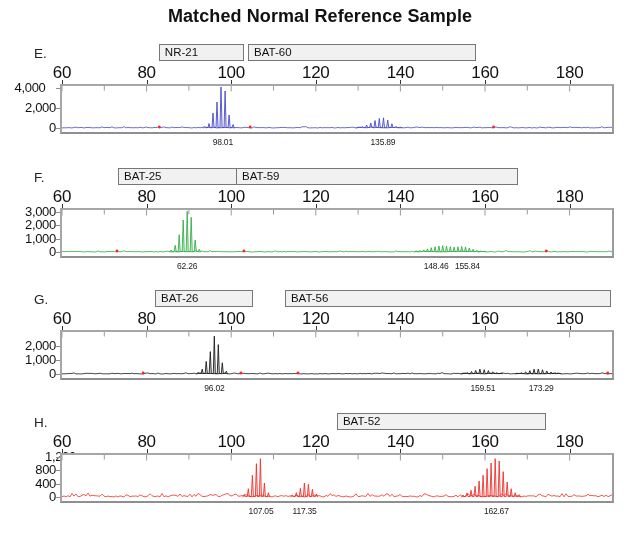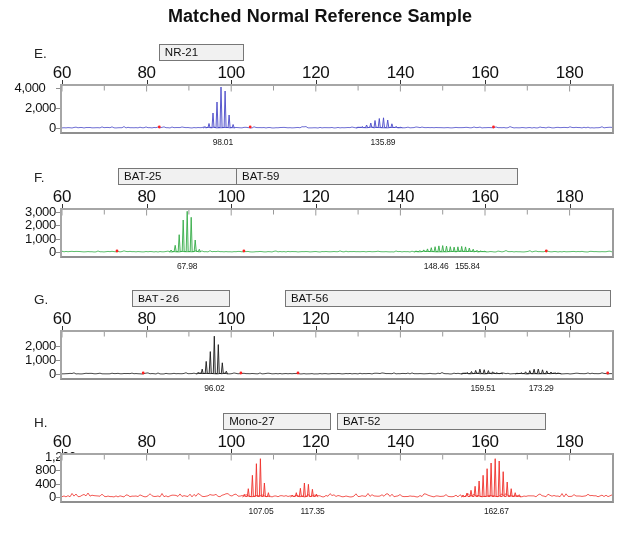--- a/index.html
+++ b/index.html
@@ -29,20 +29,21 @@
 </style>
 </head>
 <body>
 
 <div id="figure">
   <div class="fig-title">Matched Normal Reference Sample</div>
   <div id="panels">
       <div class="panel" style="top: 44px;">
         <div class="panel-letter">E.</div>
         <div class="marker-box" style="left: 158.867px; width: 78.292px;">NR-21</div>
+        <div class="marker-box" style="left: 248.12px; width: 220.843px;">BAT-60</div>
         <div class="x-tick-label" style="left: 62px;">60</div>
         <div class="x-tick-mark" style="left: 62px;"></div>
         <div class="x-tick-label" style="left: 146.6px;">80</div>
         <div class="x-tick-mark" style="left: 146.6px;"></div>
         <div class="x-tick-label" style="left: 231.2px;">100</div>
         <div class="x-tick-mark" style="left: 231.2px;"></div>
         <div class="x-tick-label" style="left: 315.8px;">120</div>
         <div class="x-tick-mark" style="left: 315.8px;"></div>
         <div class="x-tick-label" style="left: 400.4px;">140</div>
         <div class="x-tick-mark" style="left: 400.4px;"></div>
@@ -100,27 +101,27 @@
           <svg width="550" height="46" viewBox="0 0 550 46">
             <path d="M0.0 0 V5.5 M42.3 0 V4.5 M84.6 0 V5.5 M126.9 0 V4.5 M169.2 0 V5.5 M211.5 0 V4.5 M253.8 0 V5.5 M296.1 0 V4.5 M338.4 0 V5.5 M380.7 0 V4.5 M423.0 0 V5.5 M465.3 0 V4.5 M507.6 0 V5.5 " stroke="#9a9a9a" stroke-width="1" fill="none"></path>
             <path d="M0 42 L0 41.13 L2 41.82 L4 41.41 L6 41.72 L8 41.49 L10 41.33 L12 41.59 L14 41.41 L16 41.46 L18 41.54 L20 41.74 L22 41.88 L24 41.78 L26 41.57 L28 41.72 L30 41.72 L32 41.98 L34 41.90 L36 40.98 L38 41.77 L40 41.75 L42 41.95 L44 41.68 L46 41.41 L48 41.67 L50 41.30 L52 41.62 L54 41.81 L56 41.44 L58 41.89 L60 41.55 L62 40.84 L64 41.45 L66 41.64 L68 41.37 L70 41.67 L72 41.60 L74 41.84 L76 41.54 L78 41.70 L80 41.88 L82 41.89 L84 41.50 L86 41.75 L88 41.51 L90 41.62 L92 41.93 L94 41.60 L96 41.99 L98 41.53 L100 41.82 L102 41.81 L104 41.48 L106 41.10 L108 41.77 L110 41.97 L112 41.58 L114 41.84 L116 41.93 L118 41.82 L120 41.28 L122 41.61 L124 41.71 L126 41.71 L128 41.66 L130 41.80 L132 41.55 L134 40.70 L136 41.69 L138 41.80 L140 40.92 L142 41.75 L144 41.63 L146 41.88 L148 40.73 L150 41.73 L152 41.45 L154 41.61 L156 41.21 L158 41.66 L160 41.64 L162 41.82 L164 41.58 L166 41.78 L168 41.74 L170 41.92 L172 41.61 L174 41.71 L176 41.41 L178 41.48 L180 41.82 L182 41.50 L184 41.63 L186 41.43 L188 41.85 L190 41.97 L192 41.92 L194 41.67 L196 41.67 L198 41.45 L200 41.62 L202 41.90 L204 41.91 L206 41.58 L208 41.71 L210 41.96 L212 41.28 L214 40.98 L216 41.88 L218 41.50 L220 41.79 L222 41.55 L224 41.95 L226 41.39 L228 41.72 L230 41.54 L232 41.62 L234 41.63 L236 41.96 L238 41.75 L240 41.60 L242 41.66 L244 41.54 L246 41.65 L248 41.91 L250 41.77 L252 41.59 L254 41.53 L256 41.83 L258 42.00 L260 41.57 L262 41.67 L264 41.51 L266 41.70 L268 41.79 L270 41.68 L272 41.51 L274 41.71 L276 41.70 L278 40.86 L280 41.63 L282 41.88 L284 41.20 L286 41.78 L288 41.55 L290 41.61 L292 41.50 L294 41.70 L296 41.64 L298 41.72 L300 41.58 L302 41.52 L304 41.85 L306 41.56 L308 41.52 L310 41.75 L312 41.67 L314 41.56 L316 41.20 L318 41.61 L320 41.74 L322 41.75 L324 41.63 L326 41.81 L328 41.88 L330 41.82 L332 41.98 L334 40.96 L336 41.65 L338 41.48 L340 41.87 L342 41.55 L344 41.70 L346 41.62 L348 41.99 L350 41.17 L352 41.82 L354 41.53 L356 41.82 L358 41.77 L360 41.67 L362 41.02 L364 41.46 L366 41.47 L368 41.62 L370 41.56 L372 41.66 L374 41.86 L376 41.84 L378 41.81 L380 41.87 L382 41.73 L384 41.87 L386 41.62 L388 41.61 L390 41.40 L392 41.51 L394 41.82 L396 41.28 L398 41.11 L400 41.26 L402 41.33 L404 41.55 L406 41.43 L408 41.27 L410 41.29 L412 41.83 L414 41.30 L416 41.99 L418 41.58 L420 41.62 L422 41.63 L424 41.74 L426 41.93 L428 41.54 L430 41.63 L432 41.96 L434 41.94 L436 41.06 L438 41.46 L440 41.89 L442 41.46 L444 40.56 L446 41.59 L448 41.67 L450 41.53 L452 41.91 L454 41.62 L456 41.75 L458 41.74 L460 41.90 L462 41.94 L464 41.70 L466 41.41 L468 40.69 L470 41.97 L472 41.39 L474 41.06 L476 41.67 L478 41.58 L480 41.73 L482 41.73 L484 40.90 L486 41.25 L488 41.76 L490 41.83 L492 41.50 L494 41.59 L496 41.95 L498 41.62 L500 41.86 L502 41.47 L504 41.81 L506 41.73 L508 41.68 L510 41.51 L512 41.44 L514 41.72 L516 41.53 L518 41.66 L520 41.37 L522 41.75 L524 41.91 L526 41.96 L528 41.33 L530 41.40 L532 41.64 L534 41.59 L536 41.71 L538 41.76 L540 41.63 L542 41.73 L544 41.74 L546 41.31 L548 41.15 L550 41.89" stroke="#35ad47" stroke-width="0.8" fill="none"></path>
             <path d="M107.4 42 L108.1 41.5 L109.1 40.0 L110.1 41.5 L112.1 41.5 L113.2 35.3 L114.2 41.5 L116.2 41.5 L117.2 24.7 L118.2 41.5 L120.2 41.5 L121.2 10.0 L122.2 41.5 L124.2 41.5 L125.2 1.3 L126.2 41.5 L128.2 41.5 L129.2 7.3 L130.2 41.5 L132.2 41.5 L133.2 30.0 L134.3 41.5 L136.3 41.5 L137.3 39.3 L138.3 41.5 L139.0 42" stroke="#35ad47" stroke-width="0.9" fill="#35ad47" fill-opacity="0.12" stroke-linejoin="miter"></path>
             <path d="M352.5 42 L353.1 41.5 L354.1 41.1 L355.0 41.5 L356.9 41.5 L357.9 40.5 L358.8 41.5 L360.7 41.5 L361.7 39.9 L362.6 41.5 L364.5 41.5 L365.5 38.9 L366.4 41.5 L368.3 41.5 L369.3 37.7 L370.2 41.5 L372.1 41.5 L373.1 36.7 L374.0 41.5 L375.9 41.5 L376.9 35.9 L377.9 41.5 L379.7 41.5 L380.7 35.6 L381.7 41.5 L383.5 41.5 L384.5 36.1 L385.5 41.5 L387.4 41.5 L388.3 36.7 L389.3 41.5 L391.2 41.5 L392.1 37.1 L393.1 41.5 L395.0 41.5 L395.9 36.8 L396.9 41.5 L398.8 41.5 L399.7 36.4 L400.7 41.5 L402.6 41.5 L403.5 36.9 L404.5 41.5 L406.4 41.5 L407.3 38.0 L408.3 41.5 L410.2 41.5 L411.2 39.2 L412.1 41.5 L414.0 41.5 L415.0 40.3 L415.9 41.5 L417.8 41.5 L418.8 40.9 L419.7 41.5 L421.6 41.5 L422.6 41.3 L423.5 41.5 L424.2 42" stroke="#35ad47" stroke-width="0.9" fill="#35ad47" fill-opacity="0.12" stroke-linejoin="miter"></path>
             <circle cx="55.0" cy="41" r="1.4" fill="#ff2020"></circle>
             <circle cx="181.9" cy="41" r="1.4" fill="#ff2020"></circle>
             <circle cx="484.3" cy="41" r="1.4" fill="#ff2020"></circle>
           </svg>
         </div>
-        <div class="peak-label" style="left: 187.123px;">67.98</div>
+        <div class="peak-label" style="left: 187.123px;">62.26</div>
         <div class="peak-label" style="left: 436.186px;">148.46</div>
         <div class="peak-label" style="left: 467.403px;">155.84</div>
       </div>
       <div class="panel" style="top: 290px;">
         <div class="panel-letter">G.</div>
-        <div class="marker-box" style="left: 132px; width: 90.982px; font-family: Liberation Mono, monospace;">BAT-26</div>
+        <div class="marker-box" style="left: 155px; width: 90.982px;">BAT-26</div>
         <div class="marker-box" style="left: 284.921px; width: 318.979px;">BAT-56</div>
         <div class="x-tick-label" style="left: 62px;">60</div>
         <div class="x-tick-mark" style="left: 62px;"></div>
         <div class="x-tick-label" style="left: 146.6px;">80</div>
         <div class="x-tick-mark" style="left: 146.6px;"></div>
         <div class="x-tick-label" style="left: 231.2px;">100</div>
         <div class="x-tick-mark" style="left: 231.2px;"></div>
         <div class="x-tick-label" style="left: 315.8px;">120</div>
         <div class="x-tick-mark" style="left: 315.8px;"></div>
         <div class="x-tick-label" style="left: 400.4px;">140</div>
@@ -147,21 +148,20 @@
             <circle cx="236.0" cy="41" r="1.4" fill="#ff2020"></circle>
             <circle cx="545.7" cy="41" r="1.4" fill="#ff2020"></circle>
           </svg>
         </div>
         <div class="peak-label" style="left: 214.365px;">96.02</div>
         <div class="peak-label" style="left: 482.927px;">159.51</div>
         <div class="peak-label" style="left: 541.217px;">173.29</div>
       </div>
       <div class="panel" style="top: 413px;">
         <div class="panel-letter">H.</div>
-        <div class="marker-box" style="left: 223.163px; width: 100.711px;">Mono-27</div>
         <div class="marker-box" style="left: 336.95px; width: 202.231px;">BAT-52</div>
         <div class="x-tick-label" style="left: 62px;">60</div>
         <div class="x-tick-mark" style="left: 62px;"></div>
         <div class="x-tick-label" style="left: 146.6px;">80</div>
         <div class="x-tick-mark" style="left: 146.6px;"></div>
         <div class="x-tick-label" style="left: 231.2px;">100</div>
         <div class="x-tick-mark" style="left: 231.2px;"></div>
         <div class="x-tick-label" style="left: 315.8px;">120</div>
         <div class="x-tick-mark" style="left: 315.8px;"></div>
         <div class="x-tick-label" style="left: 400.4px;">140</div>
@@ -181,17 +181,17 @@
         <div class="plot-box">
           <svg width="550" height="46" viewBox="0 0 550 46">
             <path d="M0.0 0 V5.5 M42.3 0 V4.5 M84.6 0 V5.5 M126.9 0 V4.5 M169.2 0 V5.5 M211.5 0 V4.5 M253.8 0 V5.5 M296.1 0 V4.5 M338.4 0 V5.5 M380.7 0 V4.5 M423.0 0 V5.5 M465.3 0 V4.5 M507.6 0 V5.5 " stroke="#9a9a9a" stroke-width="1" fill="none"></path>
             <path d="M0 42 L0 41.70 L2 40.96 L4 41.85 L6 40.64 L8 41.84 L10 38.44 L12 41.11 L14 39.01 L16 41.65 L18 41.53 L20 40.31 L22 39.42 L24 40.89 L26 38.02 L28 41.14 L30 40.19 L32 40.63 L34 40.82 L36 40.97 L38 41.20 L40 39.10 L42 41.19 L44 41.73 L46 41.04 L48 41.61 L50 41.59 L52 41.95 L54 40.92 L56 41.93 L58 40.84 L60 41.40 L62 41.95 L64 39.90 L66 40.23 L68 41.72 L70 41.12 L72 41.20 L74 40.97 L76 41.57 L78 39.86 L80 40.79 L82 41.67 L84 41.82 L86 40.82 L88 38.74 L90 40.74 L92 41.48 L94 41.43 L96 40.95 L98 41.86 L100 38.49 L102 41.73 L104 40.82 L106 41.89 L108 40.89 L110 40.17 L112 40.18 L114 40.42 L116 41.40 L118 38.94 L120 41.46 L122 40.67 L124 41.14 L126 41.51 L128 39.18 L130 41.88 L132 39.42 L134 41.25 L136 38.44 L138 39.63 L140 41.29 L142 41.62 L144 41.21 L146 40.81 L148 39.52 L150 40.14 L152 40.16 L154 39.35 L156 41.33 L158 41.69 L160 40.24 L162 39.68 L164 38.75 L166 38.66 L168 40.48 L170 41.02 L172 39.57 L174 39.08 L176 41.11 L178 41.16 L180 40.54 L182 41.18 L184 39.59 L186 40.75 L188 41.52 L190 41.70 L192 41.33 L194 40.55 L196 40.67 L198 40.99 L200 39.92 L202 40.70 L204 41.74 L206 41.28 L208 41.09 L210 41.94 L212 41.06 L214 40.94 L216 41.76 L218 40.78 L220 40.69 L222 41.25 L224 40.63 L226 41.48 L228 40.95 L230 40.84 L232 41.44 L234 40.21 L236 40.78 L238 41.89 L240 40.73 L242 41.91 L244 41.64 L246 39.28 L248 41.51 L250 41.11 L252 39.99 L254 40.58 L256 40.76 L258 40.79 L260 41.78 L262 41.88 L264 40.44 L266 41.28 L268 38.64 L270 40.53 L272 39.80 L274 41.47 L276 40.53 L278 40.95 L280 41.77 L282 41.66 L284 40.99 L286 41.51 L288 41.95 L290 41.83 L292 41.07 L294 38.80 L296 41.54 L298 41.42 L300 40.73 L302 41.18 L304 41.31 L306 38.44 L308 41.39 L310 39.68 L312 40.98 L314 41.08 L316 41.26 L318 41.04 L320 39.74 L322 41.31 L324 38.98 L326 38.89 L328 41.41 L330 39.23 L332 41.72 L334 41.22 L336 40.93 L338 39.54 L340 41.26 L342 41.63 L344 41.52 L346 41.53 L348 40.93 L350 41.29 L352 41.24 L354 41.82 L356 41.97 L358 40.51 L360 41.56 L362 38.85 L364 39.10 L366 40.21 L368 40.84 L370 41.44 L372 41.87 L374 40.91 L376 41.03 L378 41.45 L380 41.32 L382 41.14 L384 39.59 L386 41.36 L388 41.64 L390 41.73 L392 41.44 L394 40.17 L396 41.91 L398 39.73 L400 41.39 L402 41.74 L404 40.71 L406 38.61 L408 40.74 L410 40.67 L412 39.34 L414 41.14 L416 40.39 L418 41.20 L420 41.79 L422 41.36 L424 41.41 L426 40.87 L428 40.25 L430 40.89 L432 40.86 L434 41.43 L436 41.66 L438 40.54 L440 38.81 L442 40.72 L444 38.57 L446 40.60 L448 40.74 L450 40.90 L452 41.11 L454 40.88 L456 40.66 L458 41.69 L460 41.78 L462 41.03 L464 41.38 L466 40.84 L468 40.85 L470 40.89 L472 40.92 L474 41.79 L476 39.96 L478 38.94 L480 40.73 L482 41.11 L484 41.77 L486 39.18 L488 40.29 L490 41.20 L492 40.47 L494 41.16 L496 41.03 L498 41.73 L500 38.55 L502 41.87 L504 38.81 L506 41.38 L508 41.45 L510 41.29 L512 39.61 L514 41.01 L516 41.01 L518 41.05 L520 41.42 L522 41.10 L524 40.82 L526 39.27 L528 40.66 L530 40.47 L532 40.83 L534 40.76 L536 41.75 L538 40.96 L540 40.14 L542 41.59 L544 40.19 L546 41.65 L548 40.79 L550 39.91" stroke="#ef312b" stroke-width="0.8" fill="none"></path>
             <path d="M180.6 42 L181.3 41.5 L182.3 39.3 L183.3 41.5 L185.3 41.5 L186.3 33.7 L187.3 41.5 L189.3 41.5 L190.4 20.3 L191.4 41.5 L193.4 41.5 L194.4 8.7 L195.4 41.5 L197.4 41.5 L198.4 3.7 L199.4 41.5 L201.4 41.5 L202.4 28.0 L203.4 41.5 L205.4 41.5 L206.4 37.7 L207.4 41.5 L208.1 42" stroke="#ef312b" stroke-width="0.9" fill="#ef312b" fill-opacity="0.12" stroke-linejoin="miter"></path>
             <path d="M228.6 42 L229.3 41.5 L230.3 40.0 L231.3 41.5 L233.3 41.5 L234.3 37.7 L235.4 41.5 L237.3 41.5 L238.4 33.3 L239.4 41.5 L241.4 41.5 L242.4 28.0 L243.4 41.5 L245.4 41.5 L246.4 29.3 L247.4 41.5 L249.4 41.5 L250.4 34.3 L251.4 41.5 L253.4 41.5 L254.4 39.0 L255.4 41.5 L256.1 42" stroke="#ef312b" stroke-width="0.9" fill="#ef312b" fill-opacity="0.12" stroke-linejoin="miter"></path>
             <path d="M399.3 42 L400.0 41.5 L401.0 40.0 L402.0 41.5 L404.0 41.5 L405.0 38.0 L406.0 41.5 L408.0 41.5 L409.0 35.3 L410.1 41.5 L412.0 41.5 L413.1 31.3 L414.1 41.5 L416.1 41.5 L417.1 26.0 L418.1 41.5 L420.1 41.5 L421.1 20.3 L422.1 41.5 L424.1 41.5 L425.1 13.7 L426.1 41.5 L428.1 41.5 L429.1 8.0 L430.1 41.5 L432.1 41.5 L433.2 3.7 L434.2 41.5 L436.2 41.5 L437.2 6.0 L438.2 41.5 L440.2 41.5 L441.2 16.7 L442.2 41.5 L444.2 41.5 L445.2 27.0 L446.2 41.5 L448.2 41.5 L449.2 33.7 L450.2 41.5 L452.2 41.5 L453.2 37.7 L454.3 41.5 L456.3 41.5 L457.3 39.7 L458.3 41.5 L459.0 42" stroke="#ef312b" stroke-width="0.9" fill="#ef312b" fill-opacity="0.12" stroke-linejoin="miter"></path>
           </svg>
         </div>
         <div class="peak-label" style="left: 261.022px;">107.05</div>
-        <div class="peak-label" style="left: 304.591px; padding-left: 8px;">117.35</div>
+        <div class="peak-label" style="left: 304.591px;">117.35</div>
         <div class="peak-label" style="left: 496.294px;">162.67</div>
       </div>
     </div>
 </div>
 
 </body></html>

